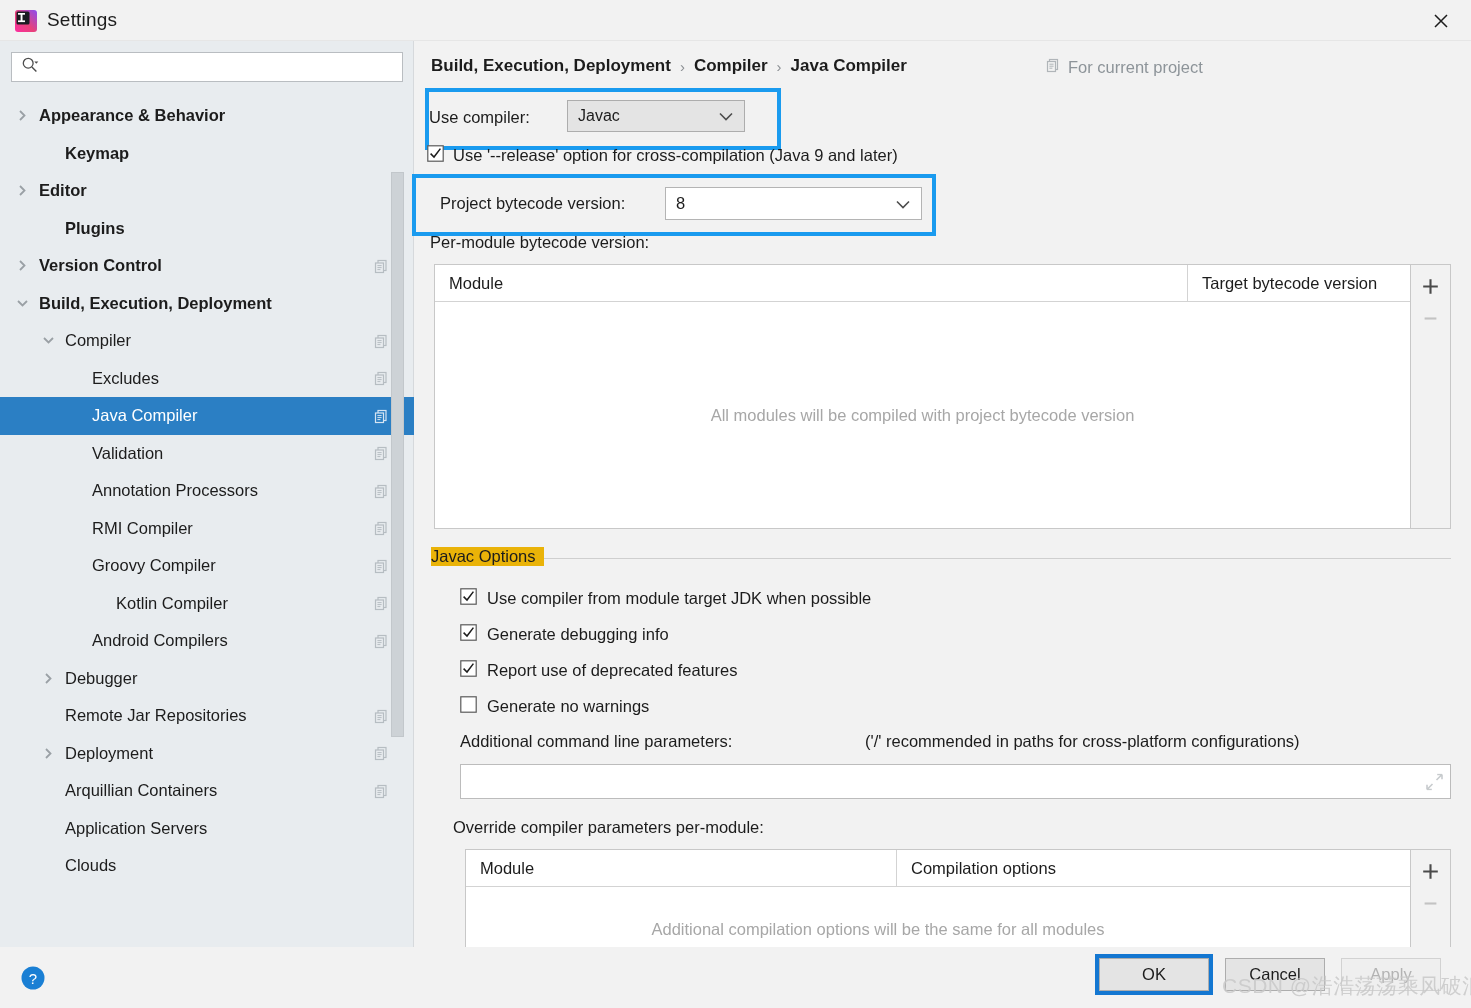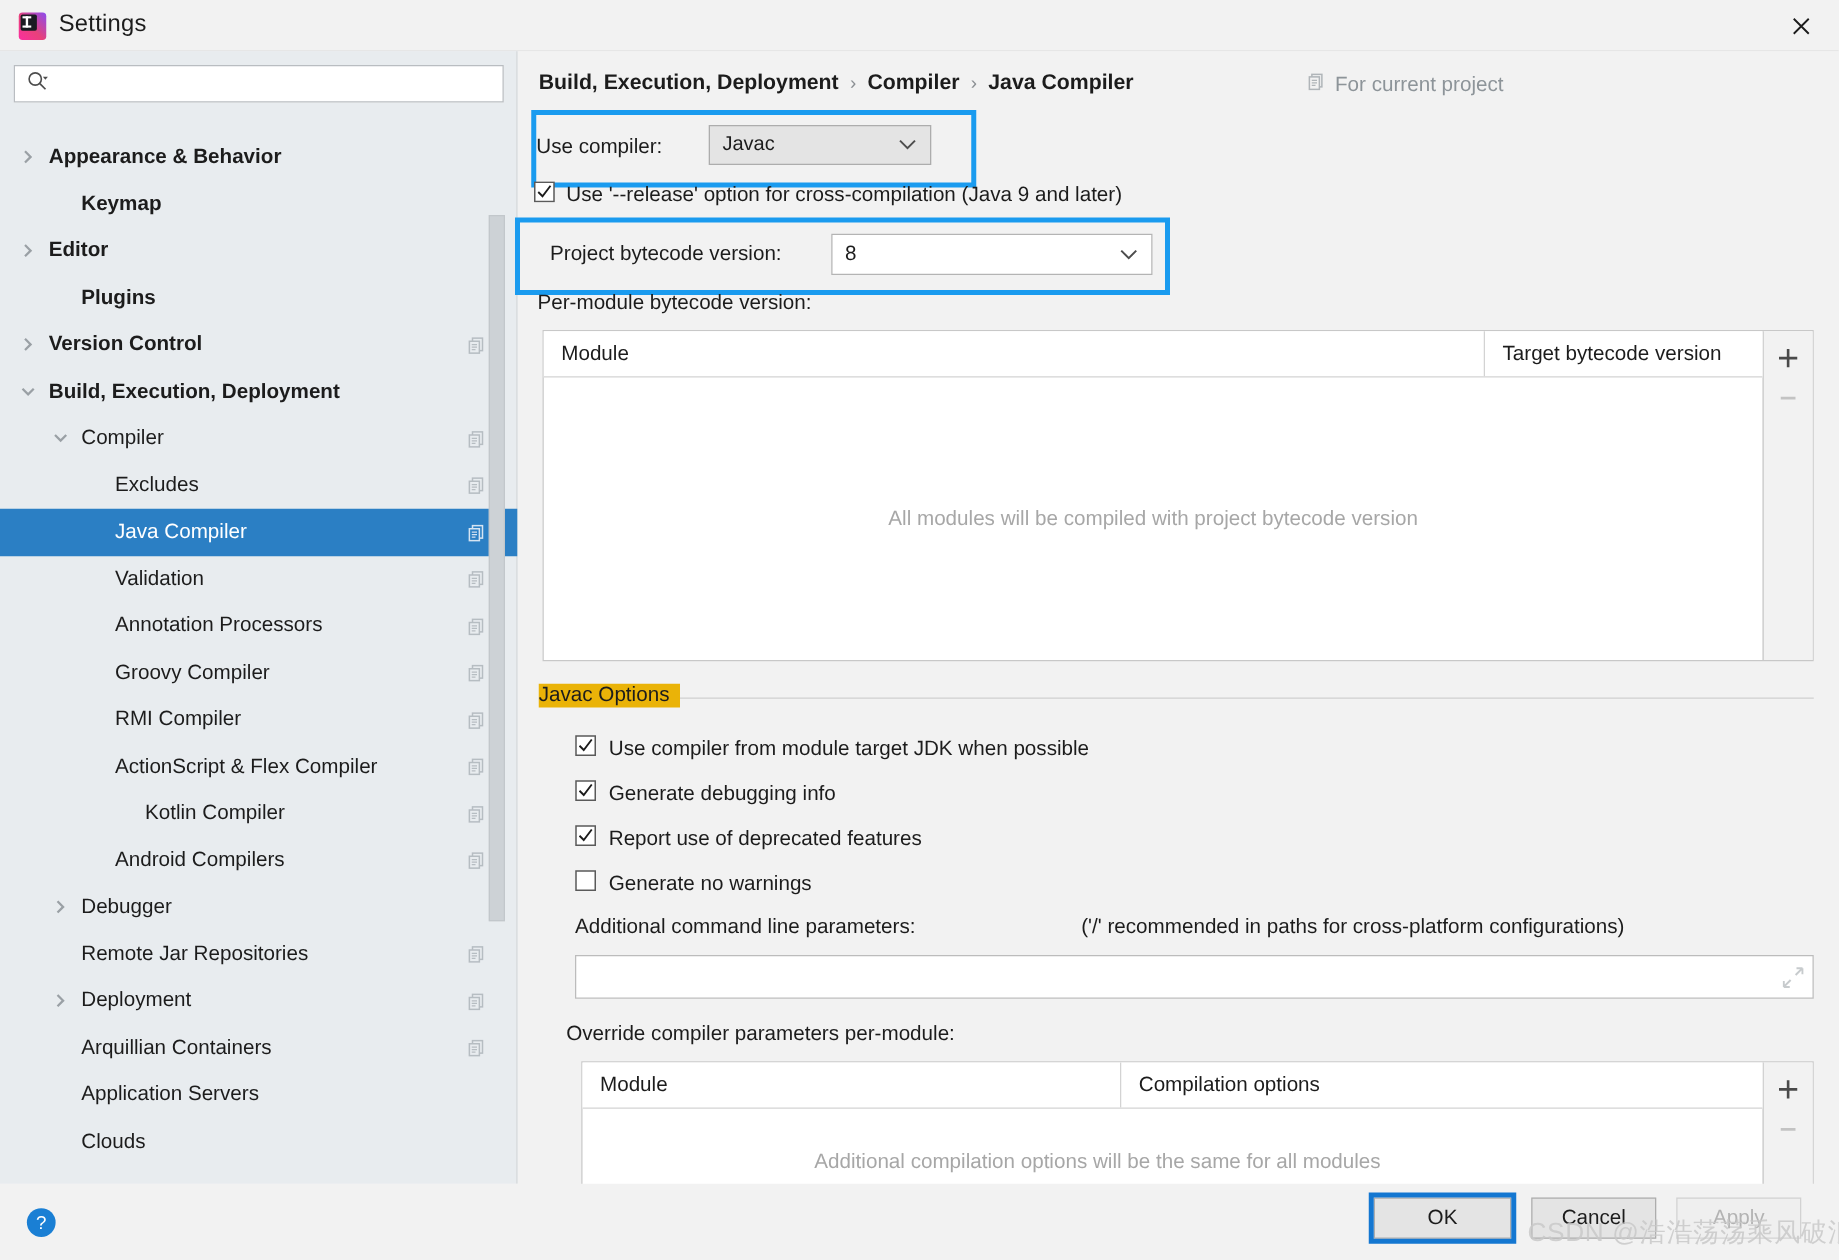--- a/index.html
+++ b/index.html
@@ -54,21 +54,21 @@
     display: flex; align-items: center;
   }
   #search-icon { margin-left: 9px; display: block; }
   #search-input {
     flex: 1; border: 0; outline: 0; background: transparent;
     font-family: "Liberation Sans", sans-serif;
     font-size: 14px; color: #1c1c1c;
     padding-left: 8px;
   }
   #tree {
-    position: absolute; left: 0; top: 66px;
+    position: absolute; left: 0; top: 56px;
     width: 414px; height: 854px;
     overflow: hidden;
   }
   .tree-row {
     position: relative;
     height: 37.5px;
     display: flex; align-items: center;
     cursor: pointer;
     padding-right: 30px;
   }
@@ -421,37 +421,29 @@
         </div>
         <div class="tree-row">
           <span class="label" style="margin-left: 92px;">Annotation Processors</span>
           <span class="copy-icon"><svg width="15" height="15" viewBox="0 0 15 15">
               <rect x="4" y="1.5" width="8" height="10" fill="none" stroke="#8e979e" stroke-width="1.2"></rect>
               <rect x="1.5" y="4" width="8" height="9.5" fill="#e8ecef" stroke="#8e979e" stroke-width="1.2"></rect>
               <path d="M3.4 6.6h4.2M3.4 8.6h4.2M3.4 10.6h3" stroke="#8e979e" stroke-width="1"></path>
             </svg></span>
         </div>
         <div class="tree-row">
+          <span class="label" style="margin-left: 92px;">RMI Compiler</span>
+          <span class="copy-icon"><svg width="15" height="15" viewBox="0 0 15 15">
+              <rect x="4" y="1.5" width="8" height="10" fill="none" stroke="#8e979e" stroke-width="1.2"></rect>
+              <rect x="1.5" y="4" width="8" height="9.5" fill="#e8ecef" stroke="#8e979e" stroke-width="1.2"></rect>
+              <path d="M3.4 6.6h4.2M3.4 8.6h4.2M3.4 10.6h3" stroke="#8e979e" stroke-width="1"></path>
+            </svg></span>
+        </div>
+        <div class="tree-row">
           <span class="label" style="margin-left: 92px;">Groovy Compiler</span>
-          <span class="copy-icon"><svg width="15" height="15" viewBox="0 0 15 15">
-              <rect x="4" y="1.5" width="8" height="10" fill="none" stroke="#8e979e" stroke-width="1.2"></rect>
-              <rect x="1.5" y="4" width="8" height="9.5" fill="#e8ecef" stroke="#8e979e" stroke-width="1.2"></rect>
-              <path d="M3.4 6.6h4.2M3.4 8.6h4.2M3.4 10.6h3" stroke="#8e979e" stroke-width="1"></path>
-            </svg></span>
-        </div>
-        <div class="tree-row">
-          <span class="label" style="margin-left: 92px;">RMI Compiler</span>
-          <span class="copy-icon"><svg width="15" height="15" viewBox="0 0 15 15">
-              <rect x="4" y="1.5" width="8" height="10" fill="none" stroke="#8e979e" stroke-width="1.2"></rect>
-              <rect x="1.5" y="4" width="8" height="9.5" fill="#e8ecef" stroke="#8e979e" stroke-width="1.2"></rect>
-              <path d="M3.4 6.6h4.2M3.4 8.6h4.2M3.4 10.6h3" stroke="#8e979e" stroke-width="1"></path>
-            </svg></span>
-        </div>
-        <div class="tree-row">
-          <span class="label" style="margin-left: 92px;">ActionScript &amp; Flex Compiler</span>
           <span class="copy-icon"><svg width="15" height="15" viewBox="0 0 15 15">
               <rect x="4" y="1.5" width="8" height="10" fill="none" stroke="#8e979e" stroke-width="1.2"></rect>
               <rect x="1.5" y="4" width="8" height="9.5" fill="#e8ecef" stroke="#8e979e" stroke-width="1.2"></rect>
               <path d="M3.4 6.6h4.2M3.4 8.6h4.2M3.4 10.6h3" stroke="#8e979e" stroke-width="1"></path>
             </svg></span>
         </div>
         <div class="tree-row">
           <span class="label" style="margin-left: 116px;">Kotlin Compiler</span>
           <span class="copy-icon"><svg width="15" height="15" viewBox="0 0 15 15">
               <rect x="4" y="1.5" width="8" height="10" fill="none" stroke="#8e979e" stroke-width="1.2"></rect>

